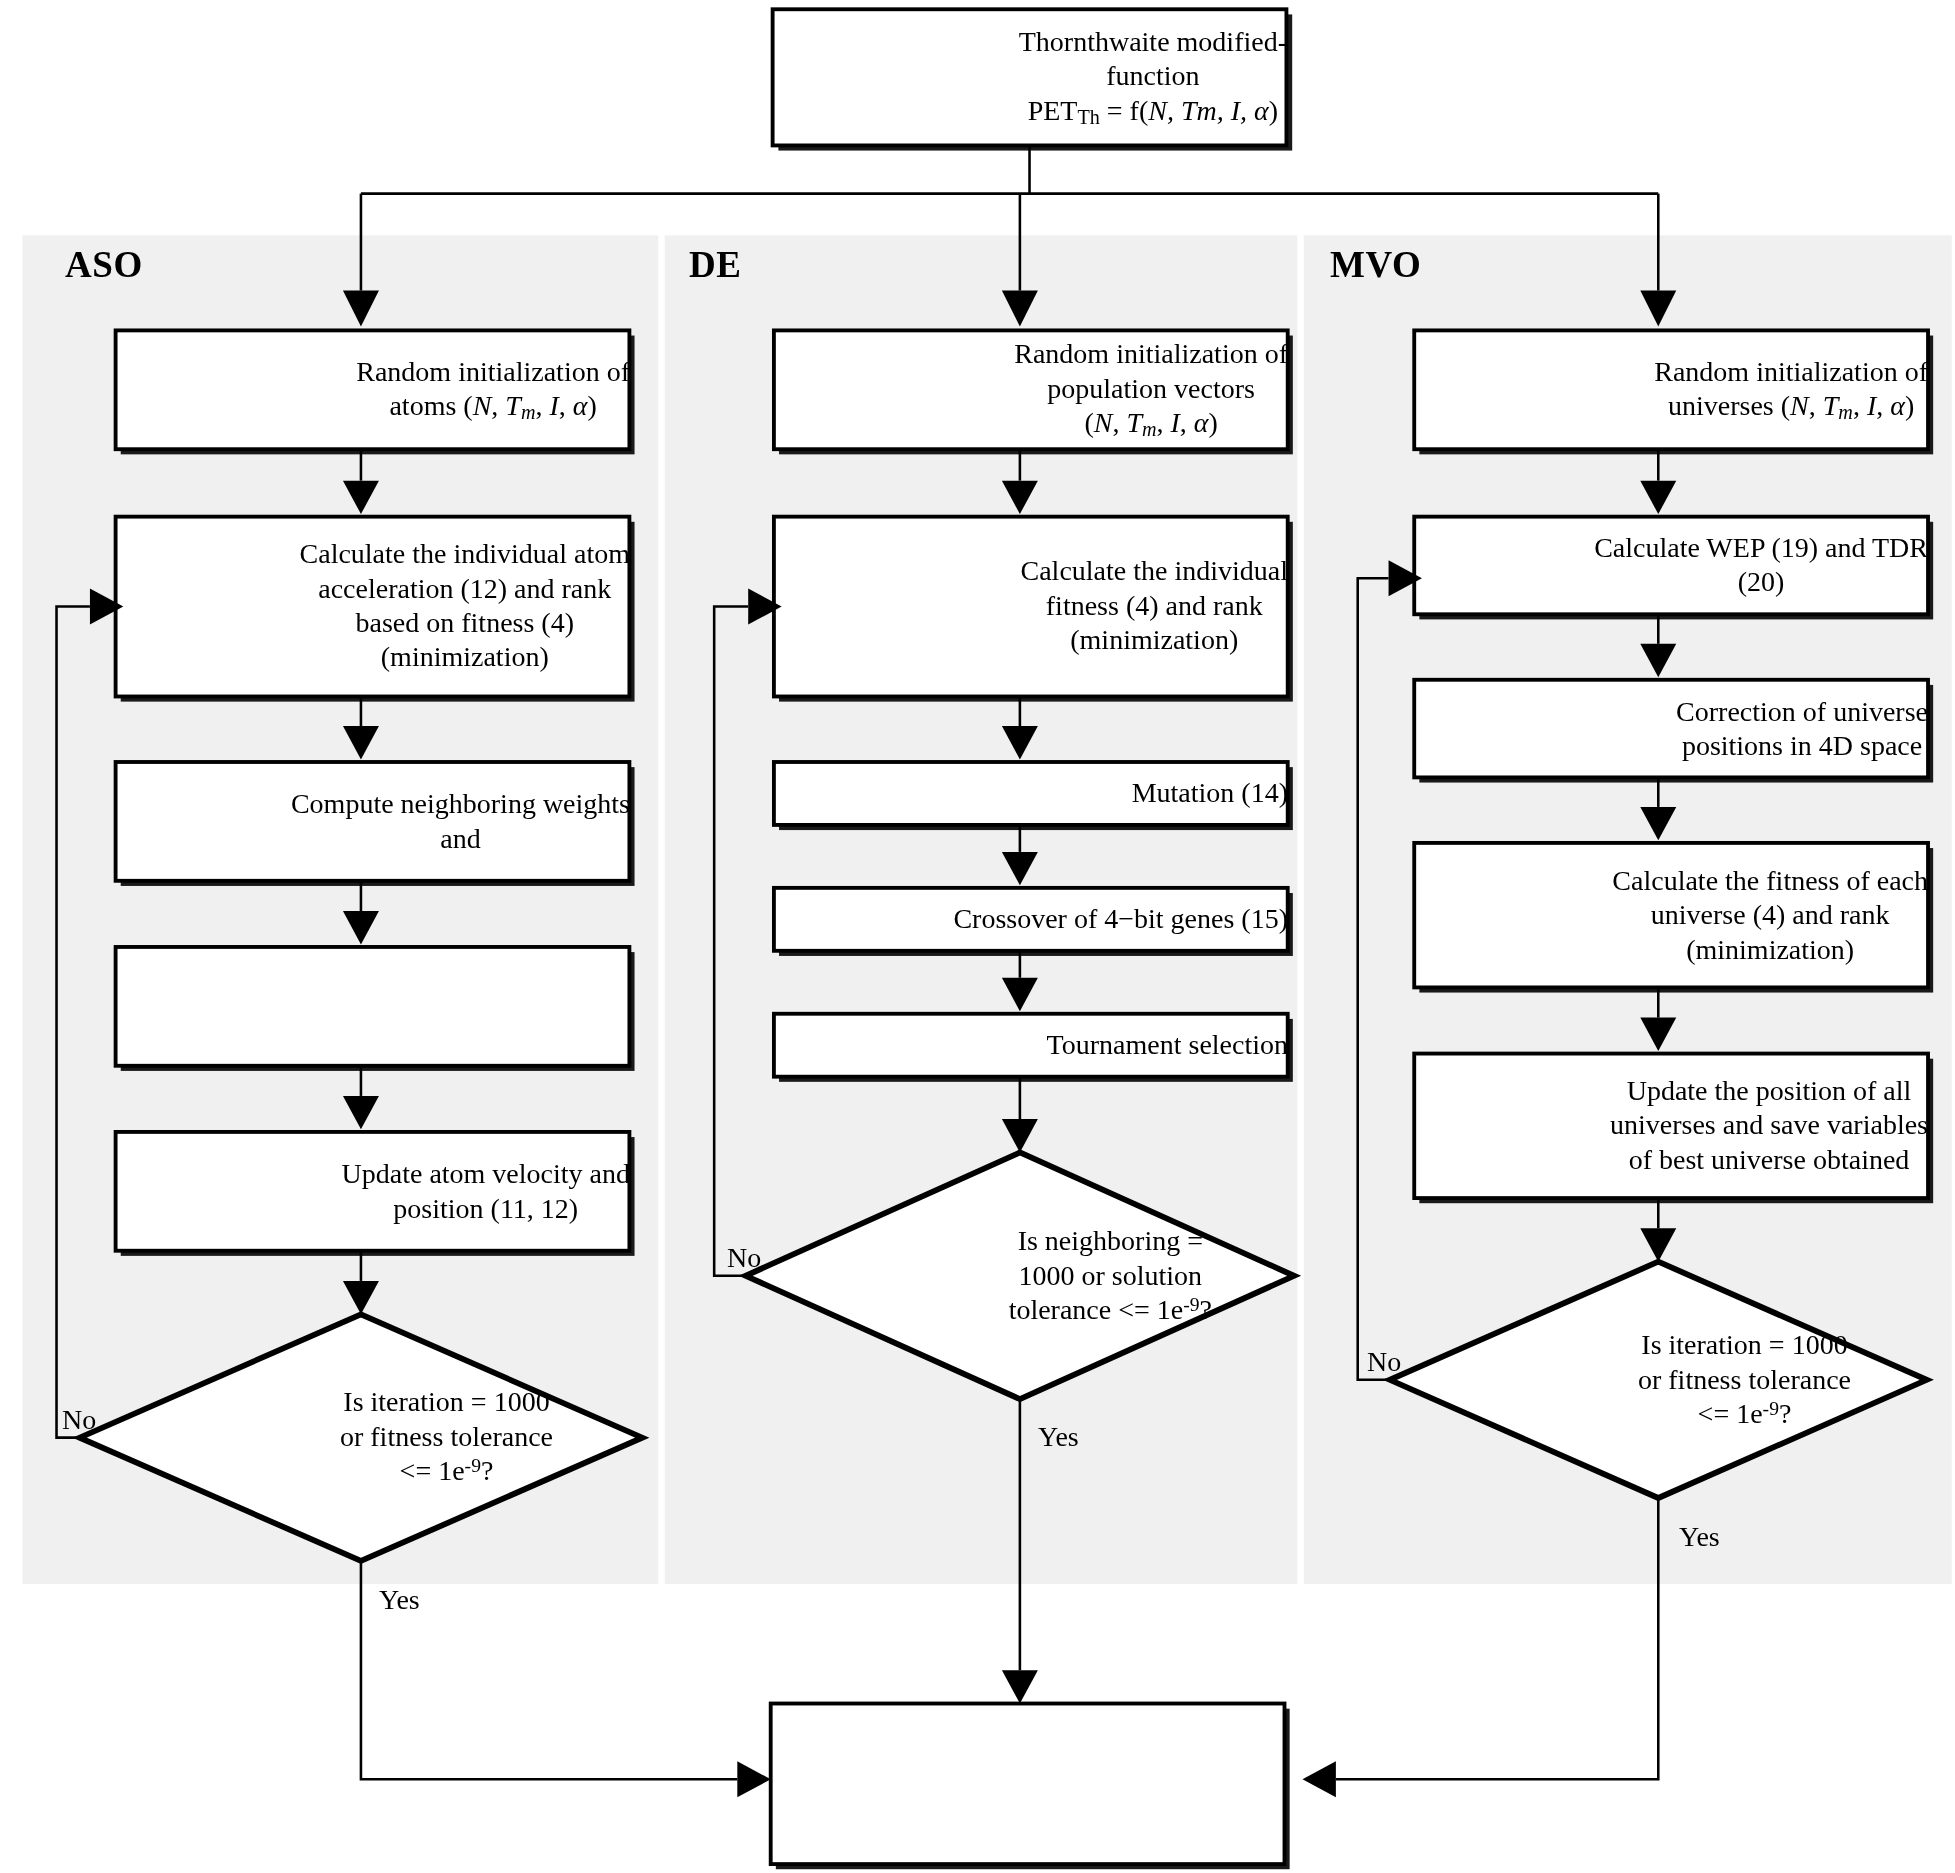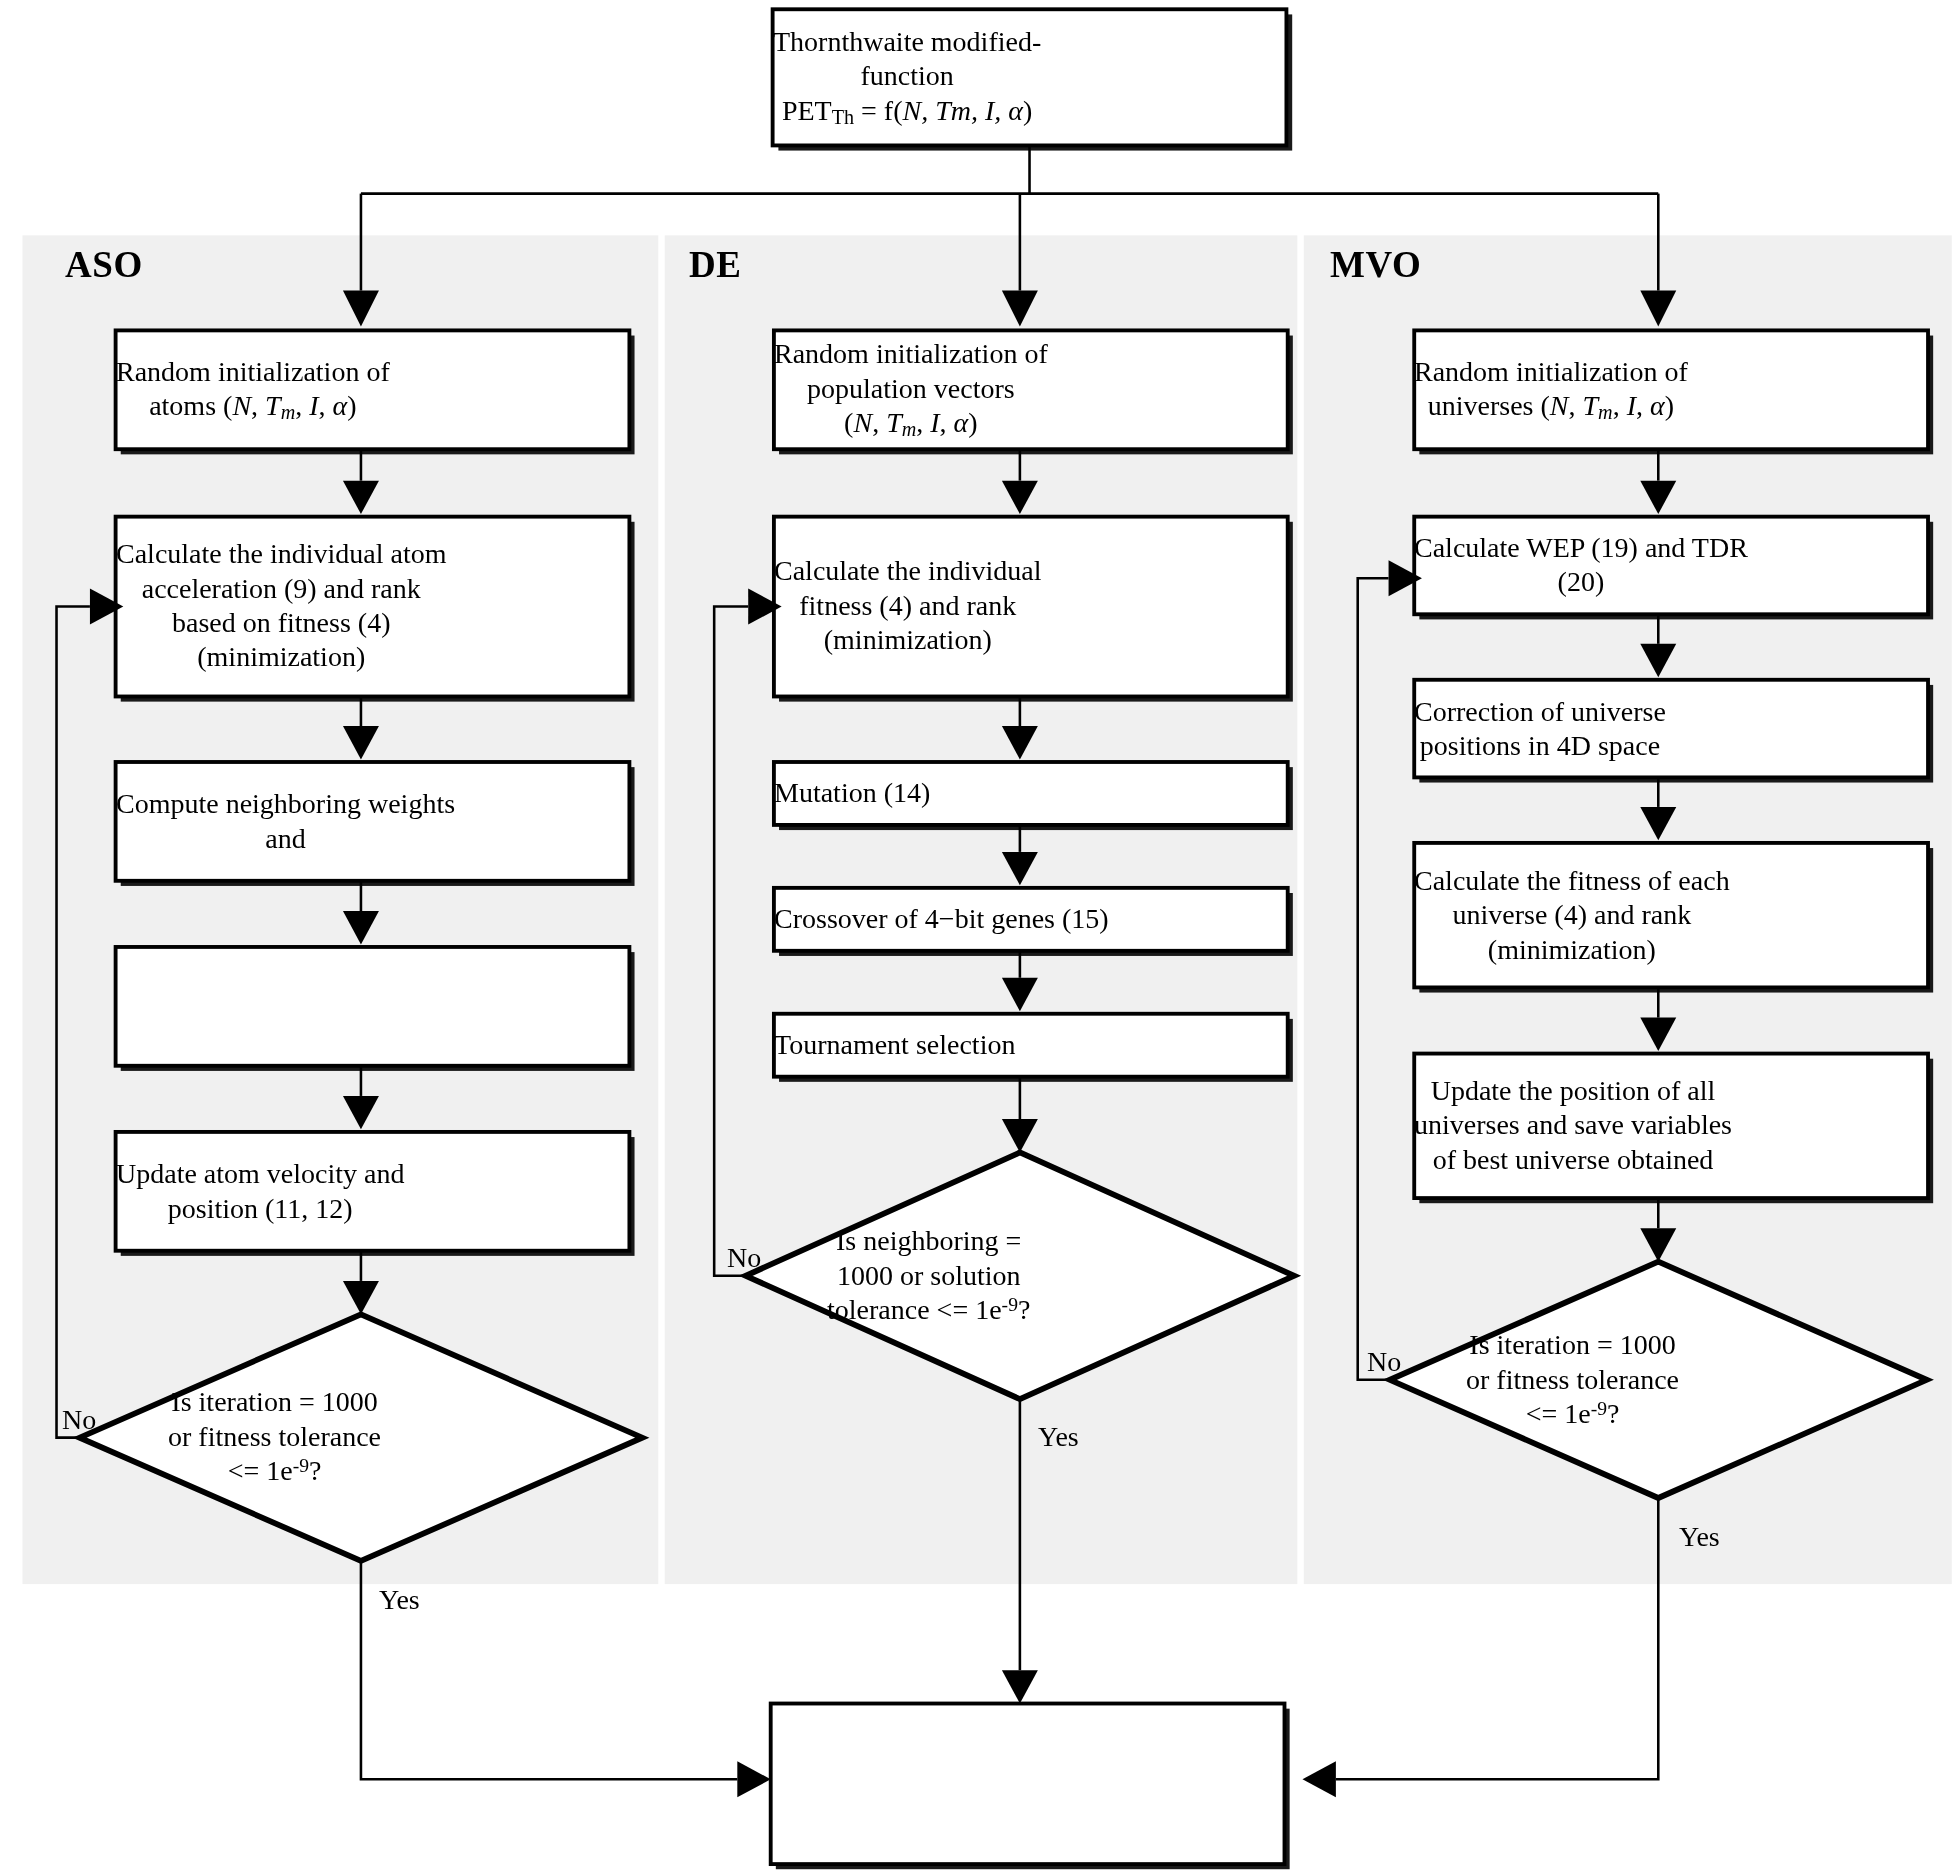--- a/index.html
+++ b/index.html
@@ -7,21 +7,21 @@
   #stage{position:relative;width:1955px;height:1874px;background:#ffffff;overflow:hidden;}
   svg.layer{position:absolute;left:0;top:0;width:1955px;height:1874px;}
   .panel{fill:#f0f0f0;}
   .boxshadow{fill:#1a1a1a;}
   .boxface{fill:#ffffff;stroke:#000000;stroke-width:6;}
   .diamond{fill:#ffffff;stroke:#000000;stroke-width:9;stroke-linejoin:miter;}
   .connthin{stroke:#000000;stroke-width:4;fill:none;}
   .arrowhead{fill:#000000;}
   .txt{position:absolute;text-align:center;color:#000;line-height:1.23;
        font-family:"Liberation Serif","DejaVu Serif",serif;font-size:28px;
-       display:flex;align-items:center;justify-content:flex-start;}
+       display:flex;align-items:center;justify-content:flex-end;}
   .colhdr{position:absolute;font-weight:bold;font-size:37px;color:#000;
           font-family:"Liberation Serif","DejaVu Serif",serif;letter-spacing:0.6px;}
   .edgelbl{position:absolute;font-size:28px;color:#000;
            font-family:"Liberation Serif","DejaVu Serif",serif;}
   .it{font-style:italic;}
   .sub{font-size:0.72em;vertical-align:-0.18em;}
   .sup{font-size:0.70em;vertical-align:0.42em;}
 </style>
 </head>
 <body>
@@ -166,21 +166,21 @@
 
   <div class="txt" style="left:116px;top:330px;width:514px;height:119px;">
     <div>
       <div>Random initialization of</div>
       <div>atoms (<span class="it">N</span>, <span class="it">T<span class="sub">m</span></span>, <span class="it">I</span>, <span class="it">α</span>)</div>
     </div>
   </div>
   <div class="txt" style="left:116px;top:516px;width:514px;height:180px;">
     <div>
       <div>Calculate the individual atom</div>
-      <div>acceleration (9) and rank</div>
+      <div>acceleration (12) and rank</div>
       <div>based on fitness (4)</div>
       <div>(minimization)</div>
     </div>
   </div>
   <div class="txt" style="left:116px;top:762px;width:514px;height:119px;">
     <div>
       <div>Compute neighboring weights</div>
       <div>and</div>
     </div>
   </div>

